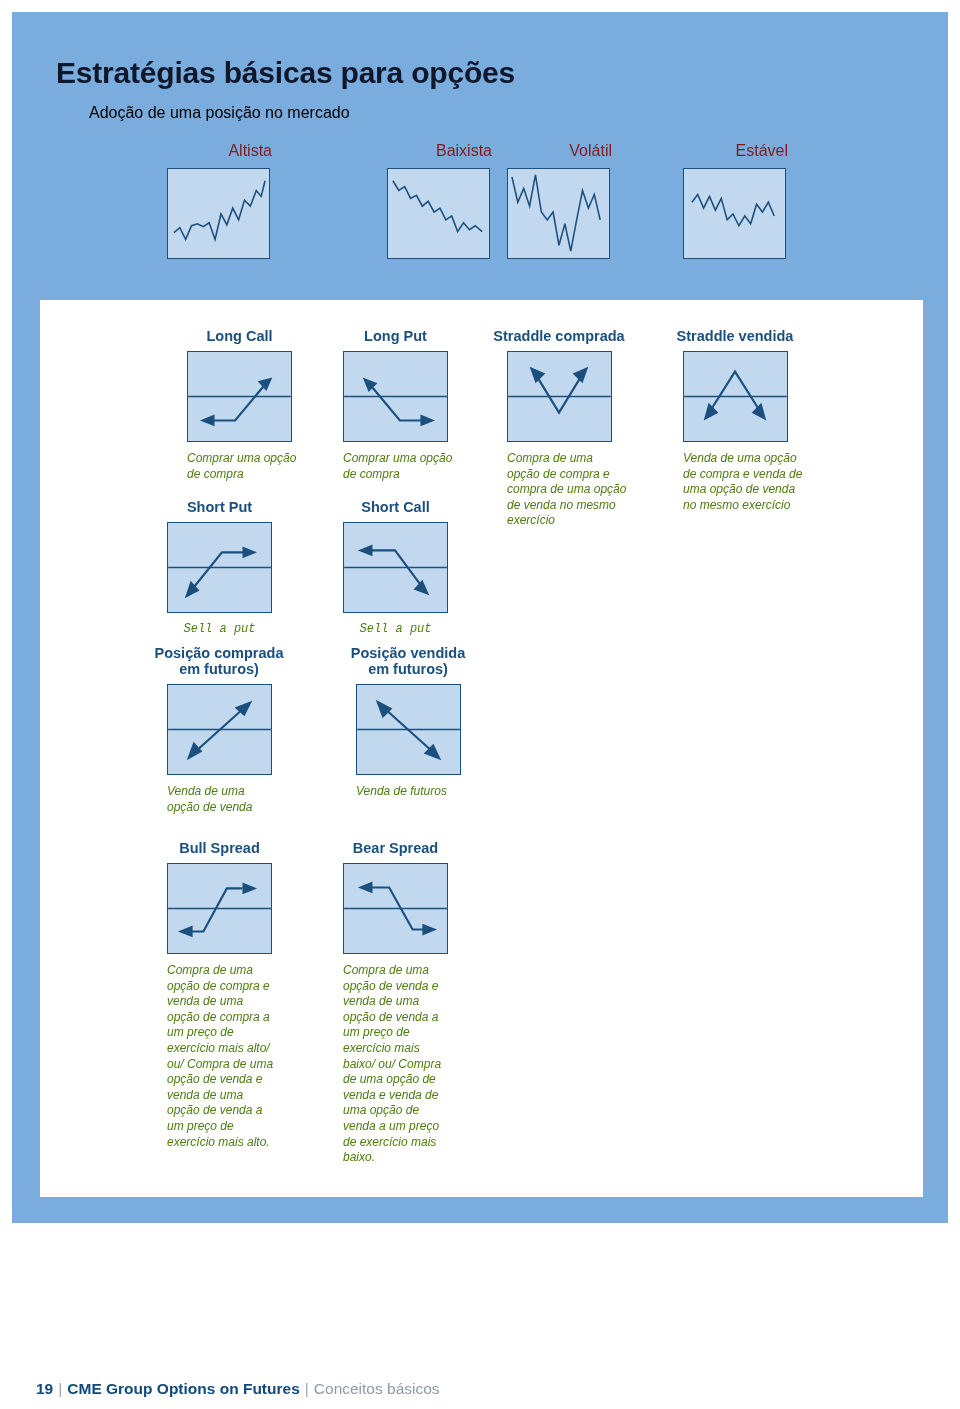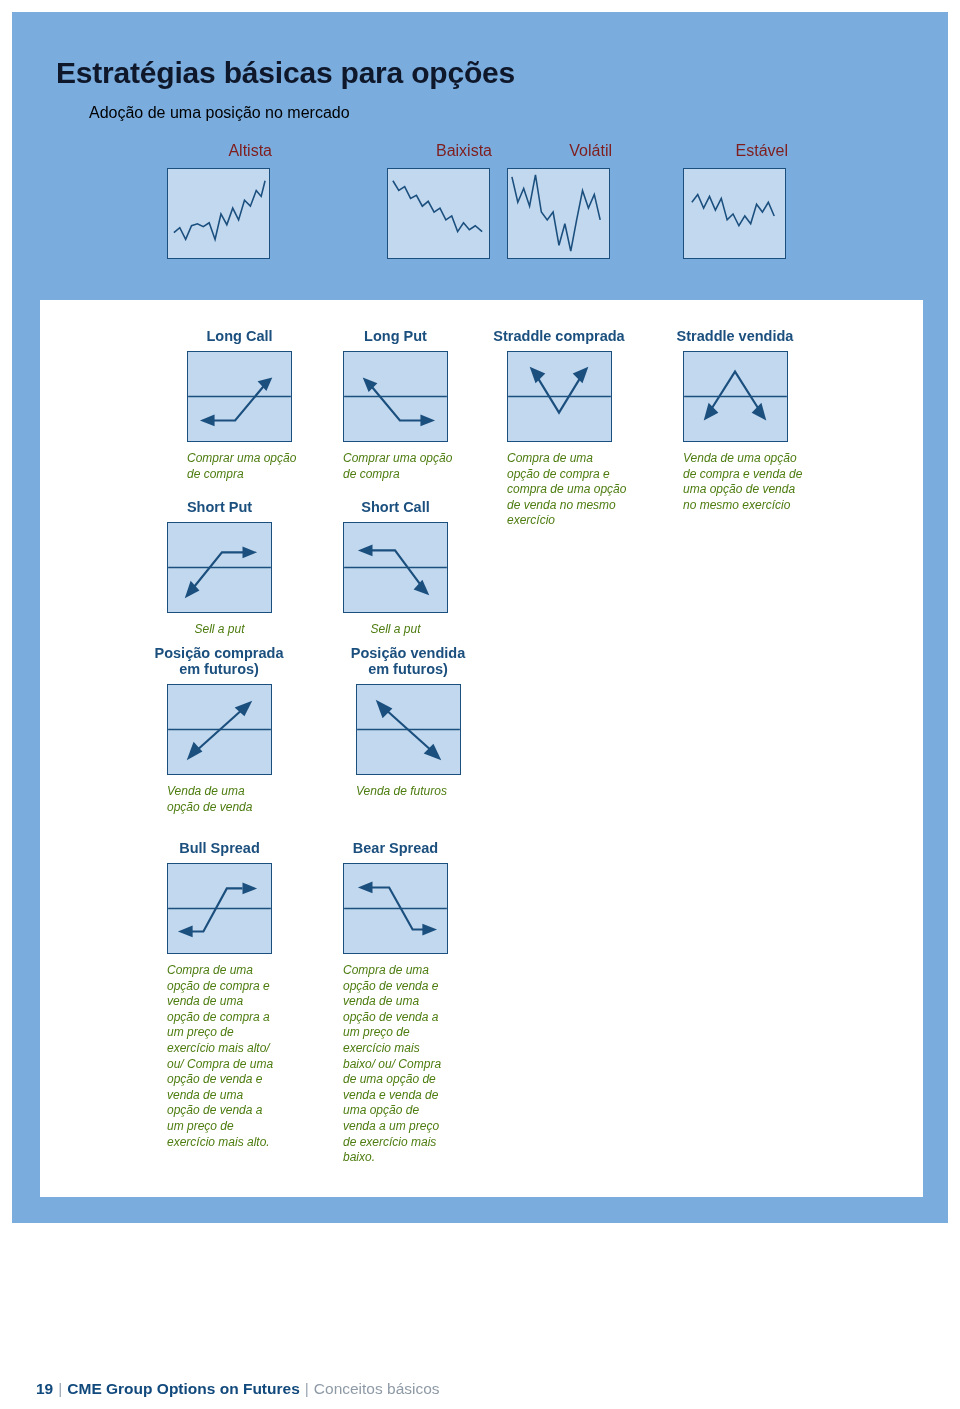--- a/index.html
+++ b/index.html
@@ -71,21 +71,21 @@
   .pbox svg{display:block;width:100%;height:100%;}
   .caption{
     margin-top:9px;
     font-size:12px;
     font-style:italic;
     color:#4d7c0f;
     line-height:1.30;
     width:112px;
   }
   .caption.c3{width:120px;}
-  .caption.center{text-align:center;width:105px;}
+  .caption.center{text-align:center;width:105px;font-family:Liberation Mono, monospace;}
   
   #footer{
     position:absolute;left:36px;top:1380px;
     font-size:15.5px;white-space:nowrap;
   }
   #footer .pg{font-weight:bold;color:#11497c;}
   #footer .sep{color:#9aa7b4;padding:0 5px;}
   #footer .brand{font-weight:bold;color:#11497c;}
   #footer .sub{color:#8e9aa6;}
 </style>

